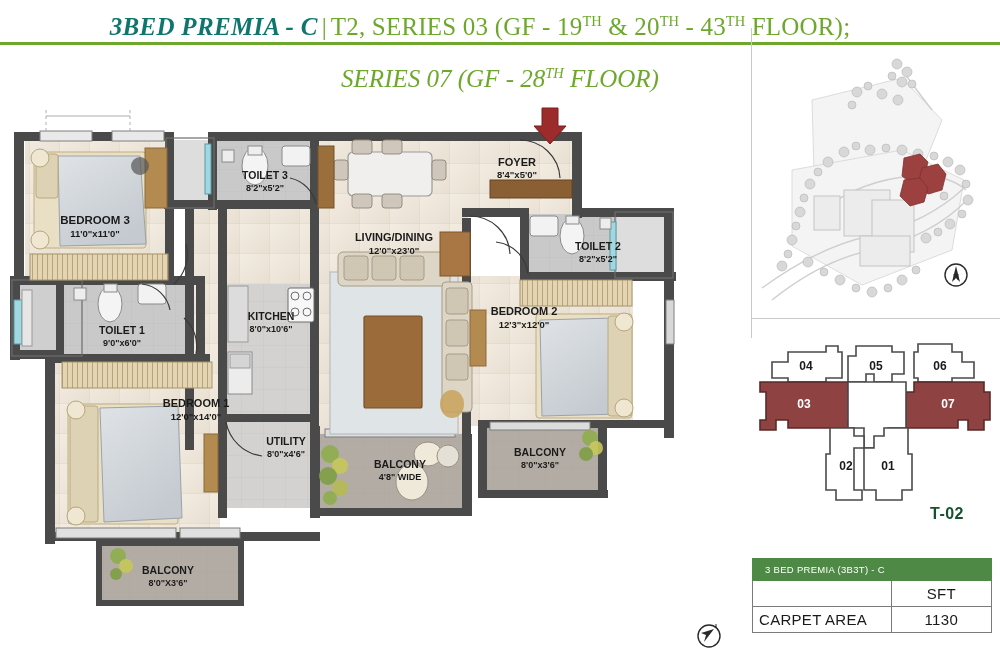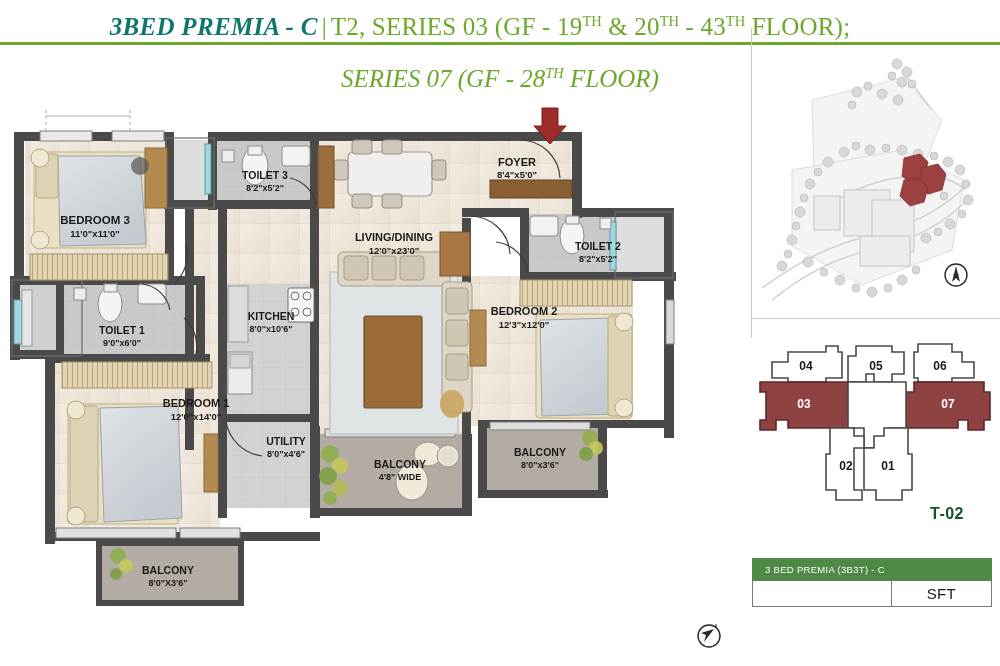--- a/index.html
+++ b/index.html
@@ -559,16 +559,20 @@
 
   <table id="area-table">
     <tbody>
       <tr class="hdr-row">
         <td colspan="2">3 BED PREMIA (3B3T) - C</td>
       </tr>
       <tr>
         <td class="lbl"></td>
         <td class="val">SFT</td>
       </tr>
+      <tr>
+        <td class="lbl">CARPET AREA</td>
+        <td class="val">1130</td>
+      </tr>
     </tbody>
   </table>
 
 </div>
 
 </body></html>

